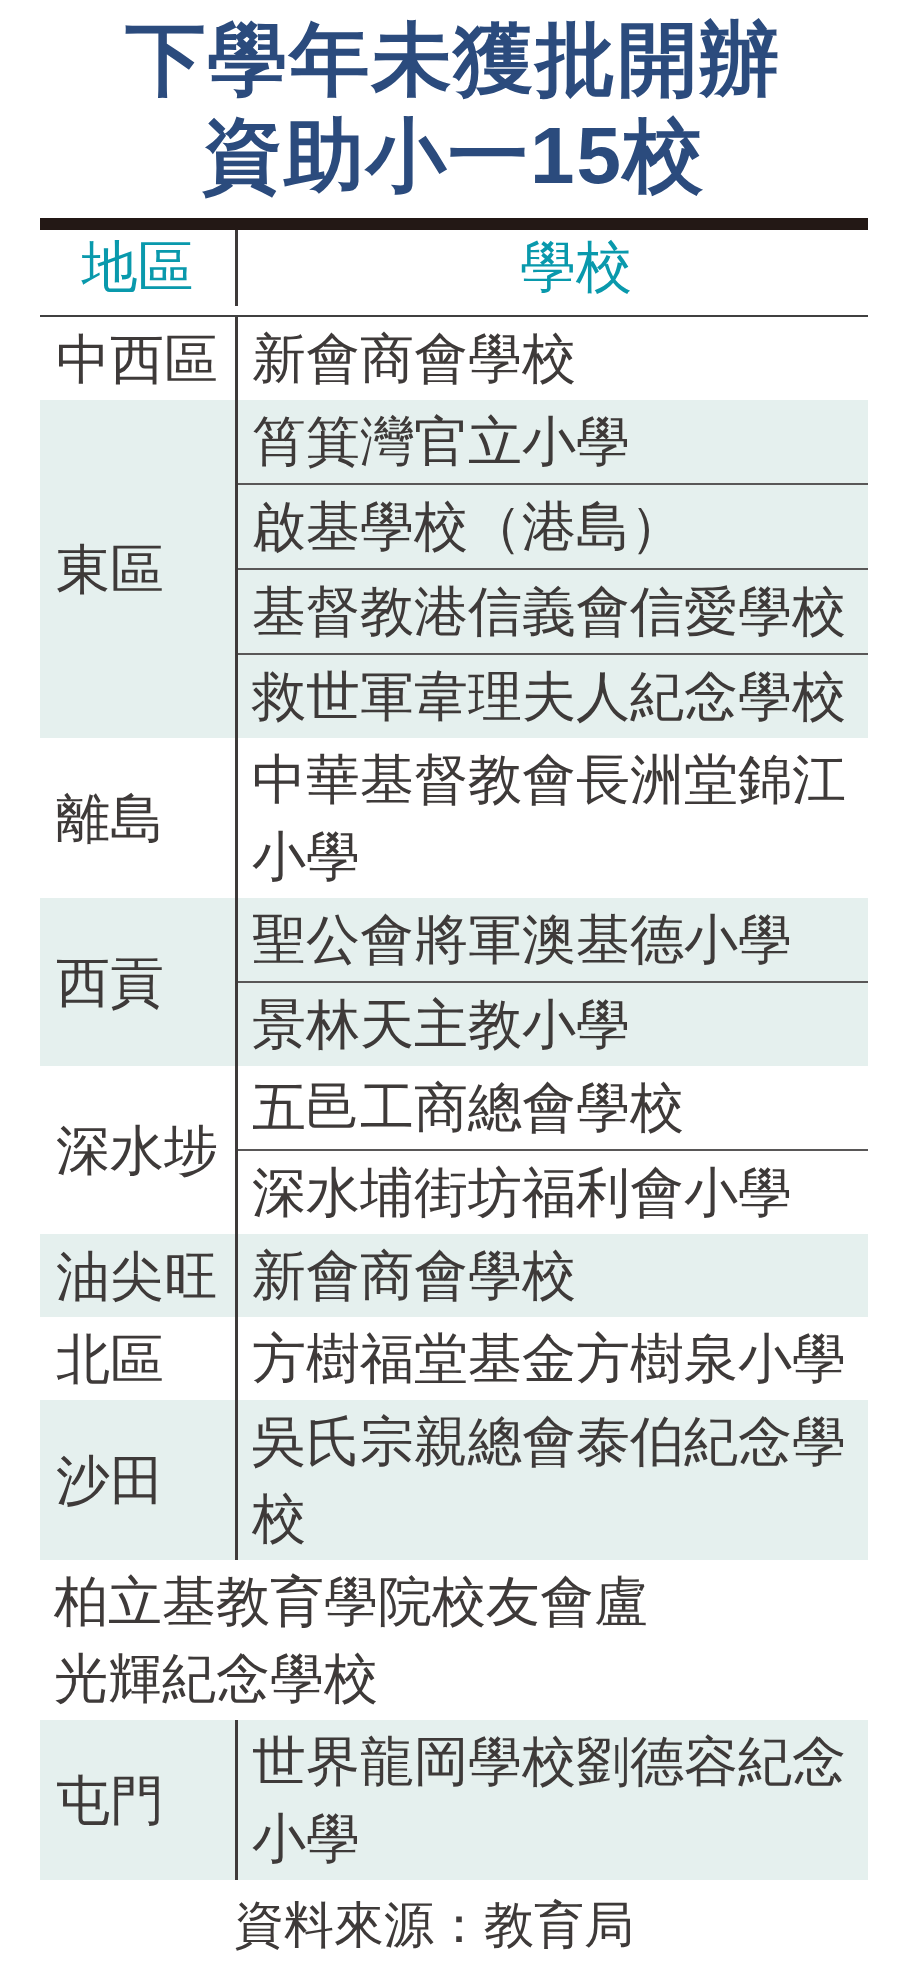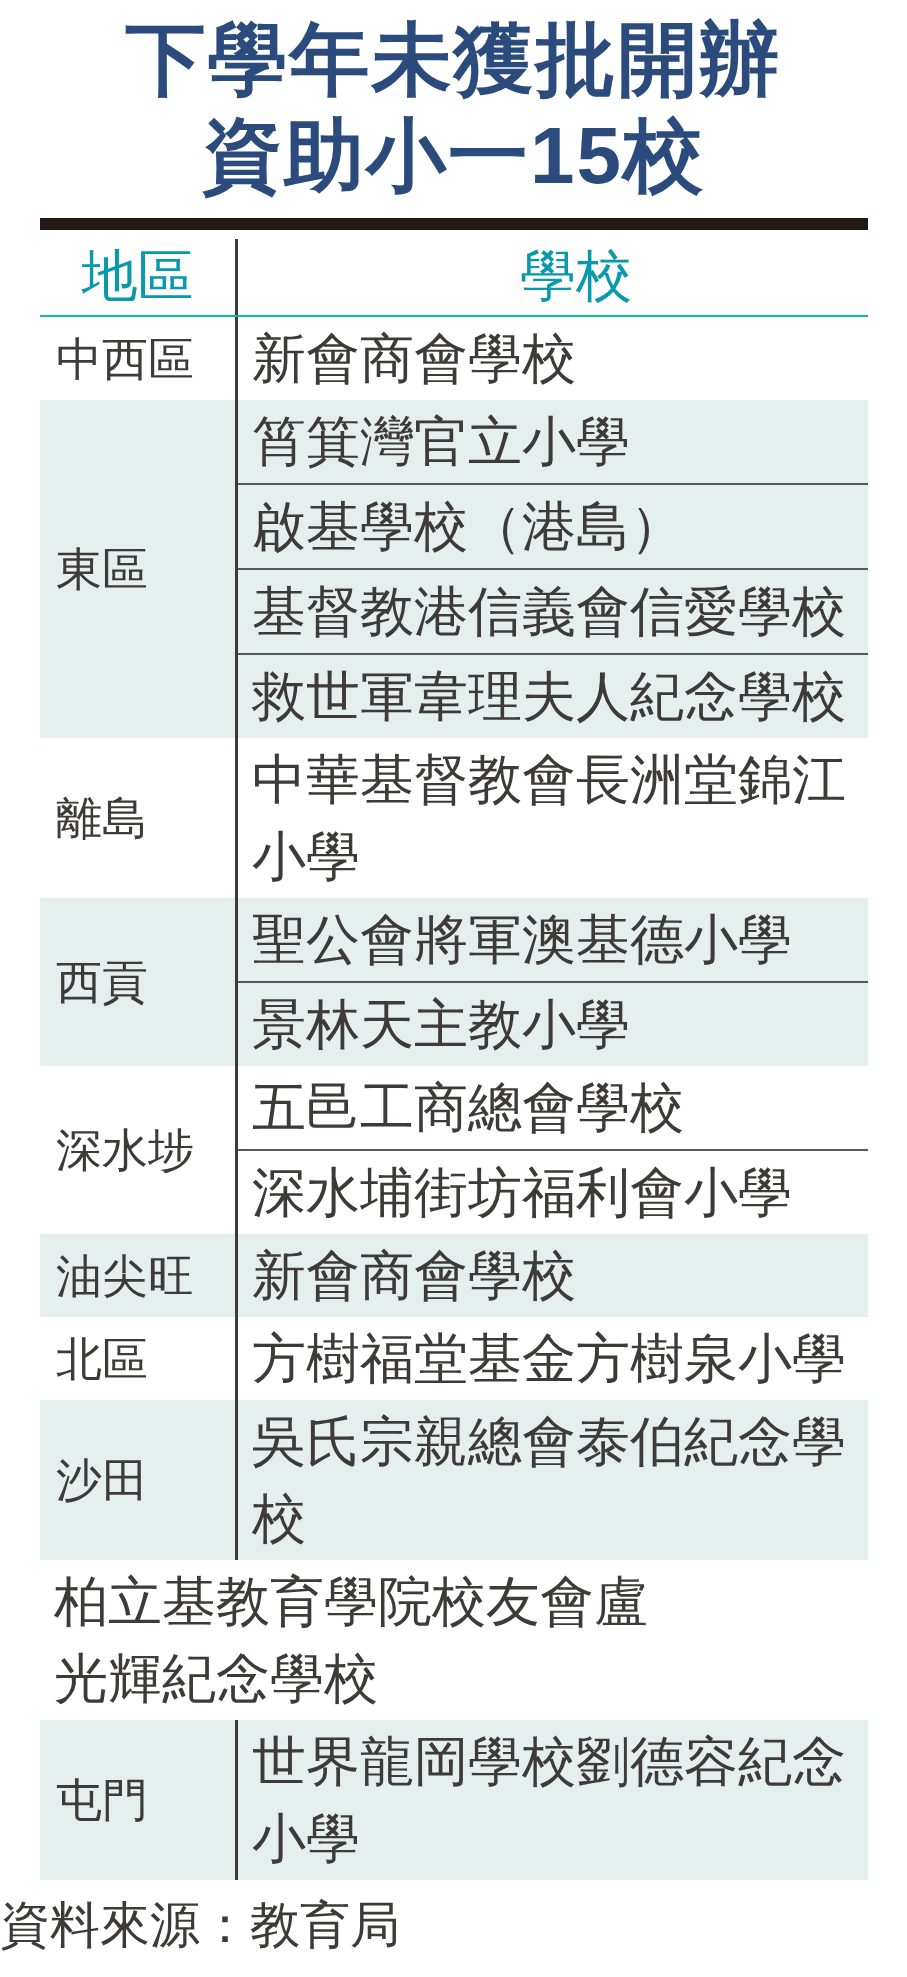--- a/index.html
+++ b/index.html
@@ -30,23 +30,23 @@
   .infotable {
     margin: 14px 39px 0 40px;
     width: 828px;
   }
   .thick-rule {
     height: 12px;
     background: #231815;
   }
   .header-row {
     display: flex;
-    align-items: flex-end;
+    align-items: flex-start;
     height: 85px;
-    border-bottom: 2px solid #14b8a6;
+    border-bottom: 2px solid #404040;
     color: #0999ac;
     font-size: 56px;
   }
   .header-region {
     flex: 0 0 198px;
     box-sizing: border-box;
     border-right: 3px solid #3e3a39;
     display: flex;
     align-items: center;
     justify-content: center;
@@ -65,21 +65,21 @@
   .group-row.alt {
     background: #e5f0ee;
   }
   .region-cell {
     flex: 0 0 198px;
     box-sizing: border-box;
     border-right: 3px solid #3e3a39;
     display: flex;
     align-items: center;
     padding-left: 16px;
-    font-size: 46px;
+    font-size: 54px;
     line-height: 60px;
   }
   .schools-cell {
     flex: 1;
     display: flex;
     flex-direction: column;
   }
   .school-row {
     box-sizing: border-box;
     min-height: 83px;
@@ -93,21 +93,21 @@
     border-top: 2px solid #595757;
   }
   .school-text {
     display: block;
     max-width: 605px;
     word-break: break-all;
   }
   
   .source-line {
     margin: 16px 39px 0 0;
-    text-align: left;
+    text-align: center;
     font-size: 50px;
     line-height: 58px;
     color: #3e3a39;
   }
 </style>
 </head>
 <body>
 
 <div class="page">
 

